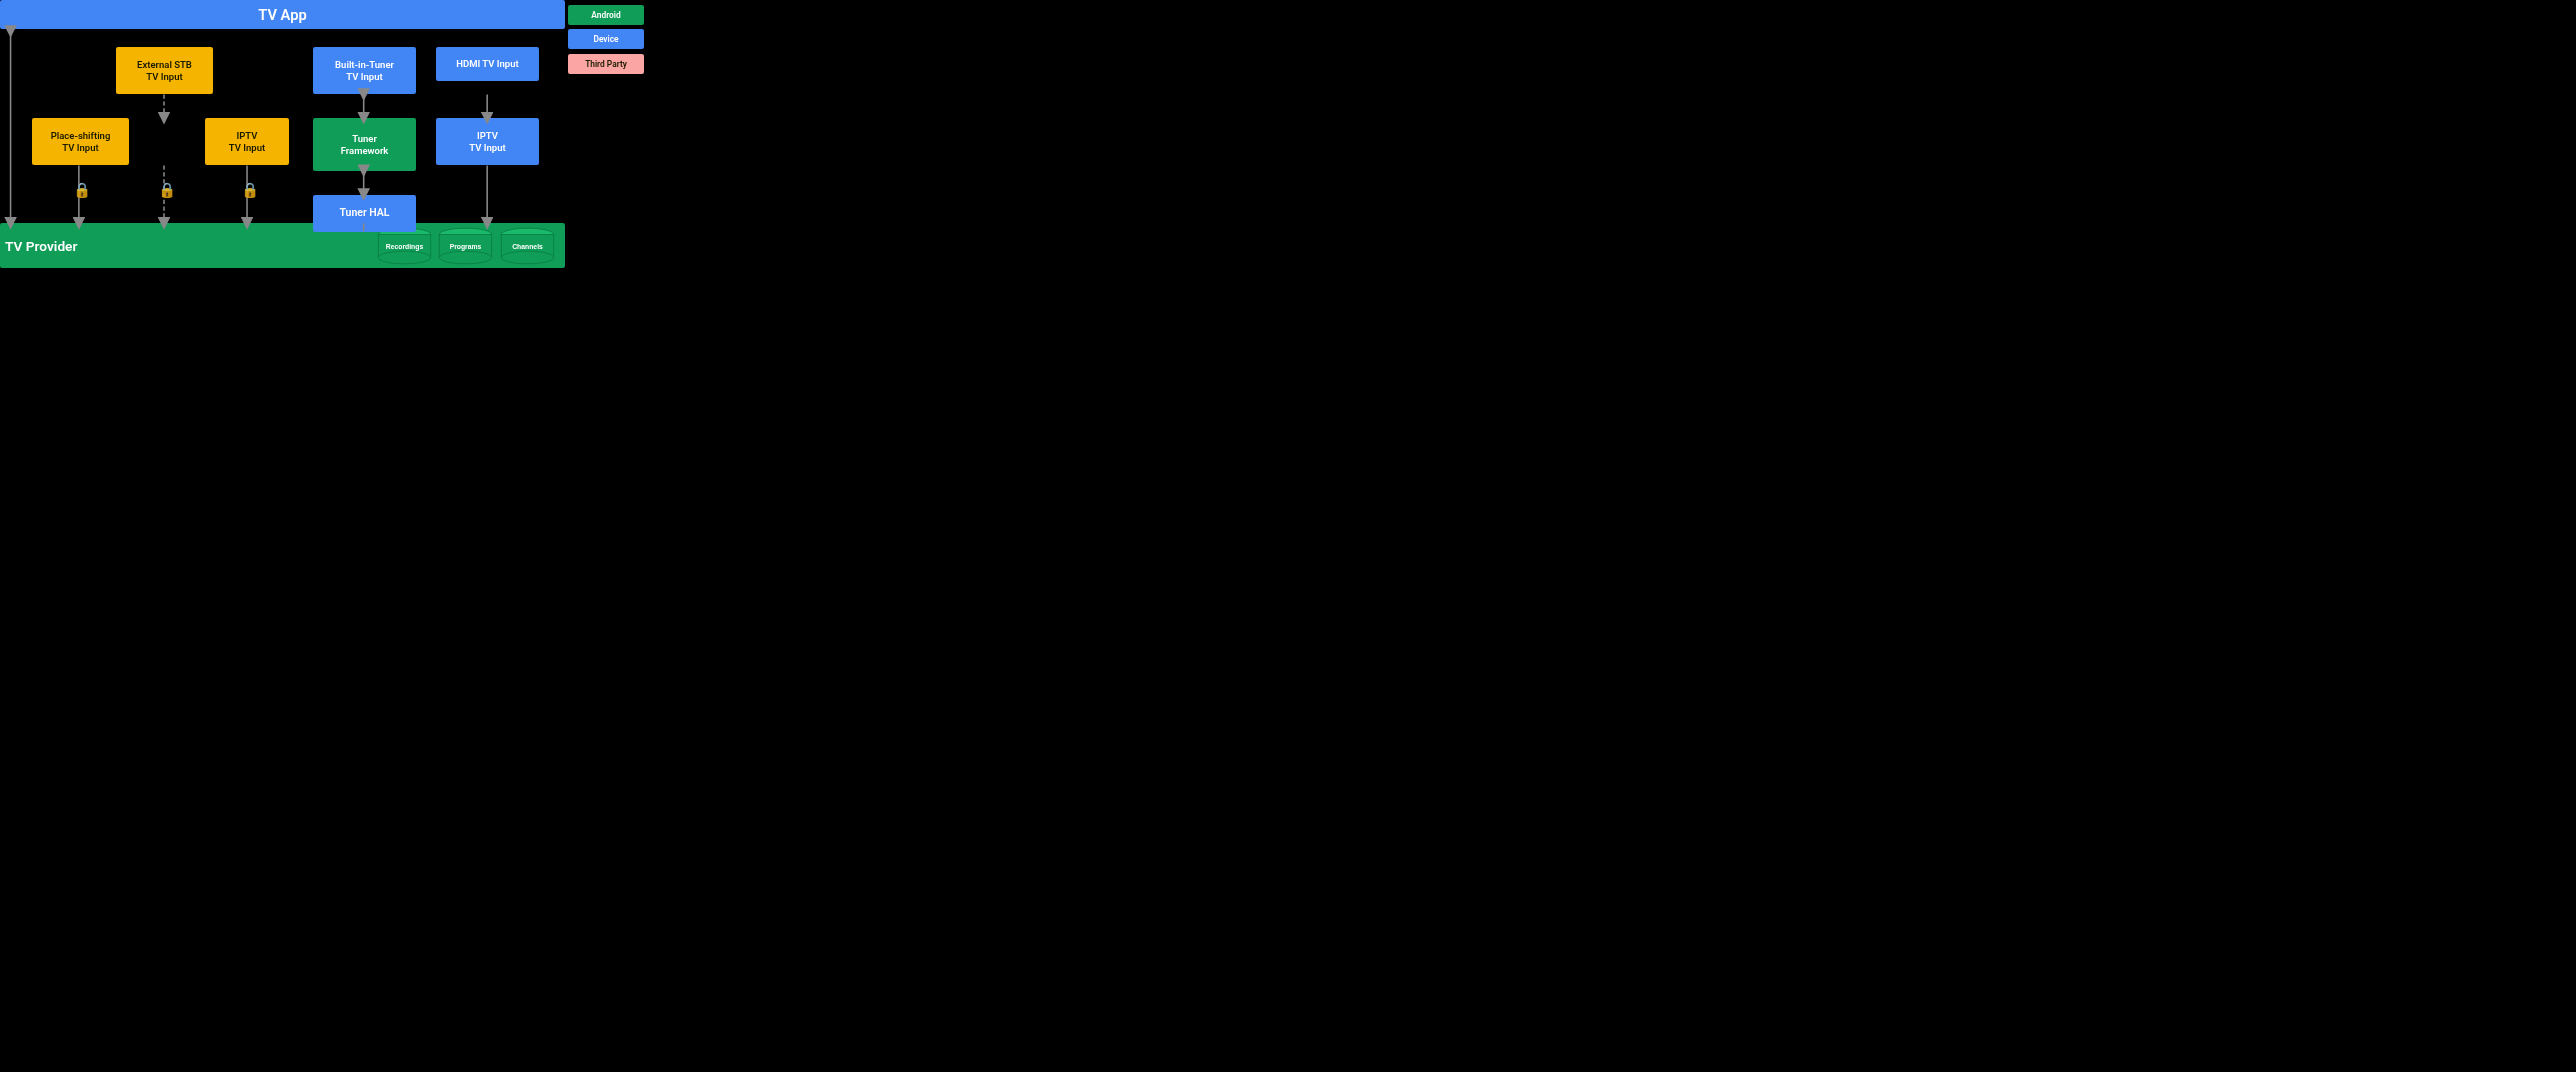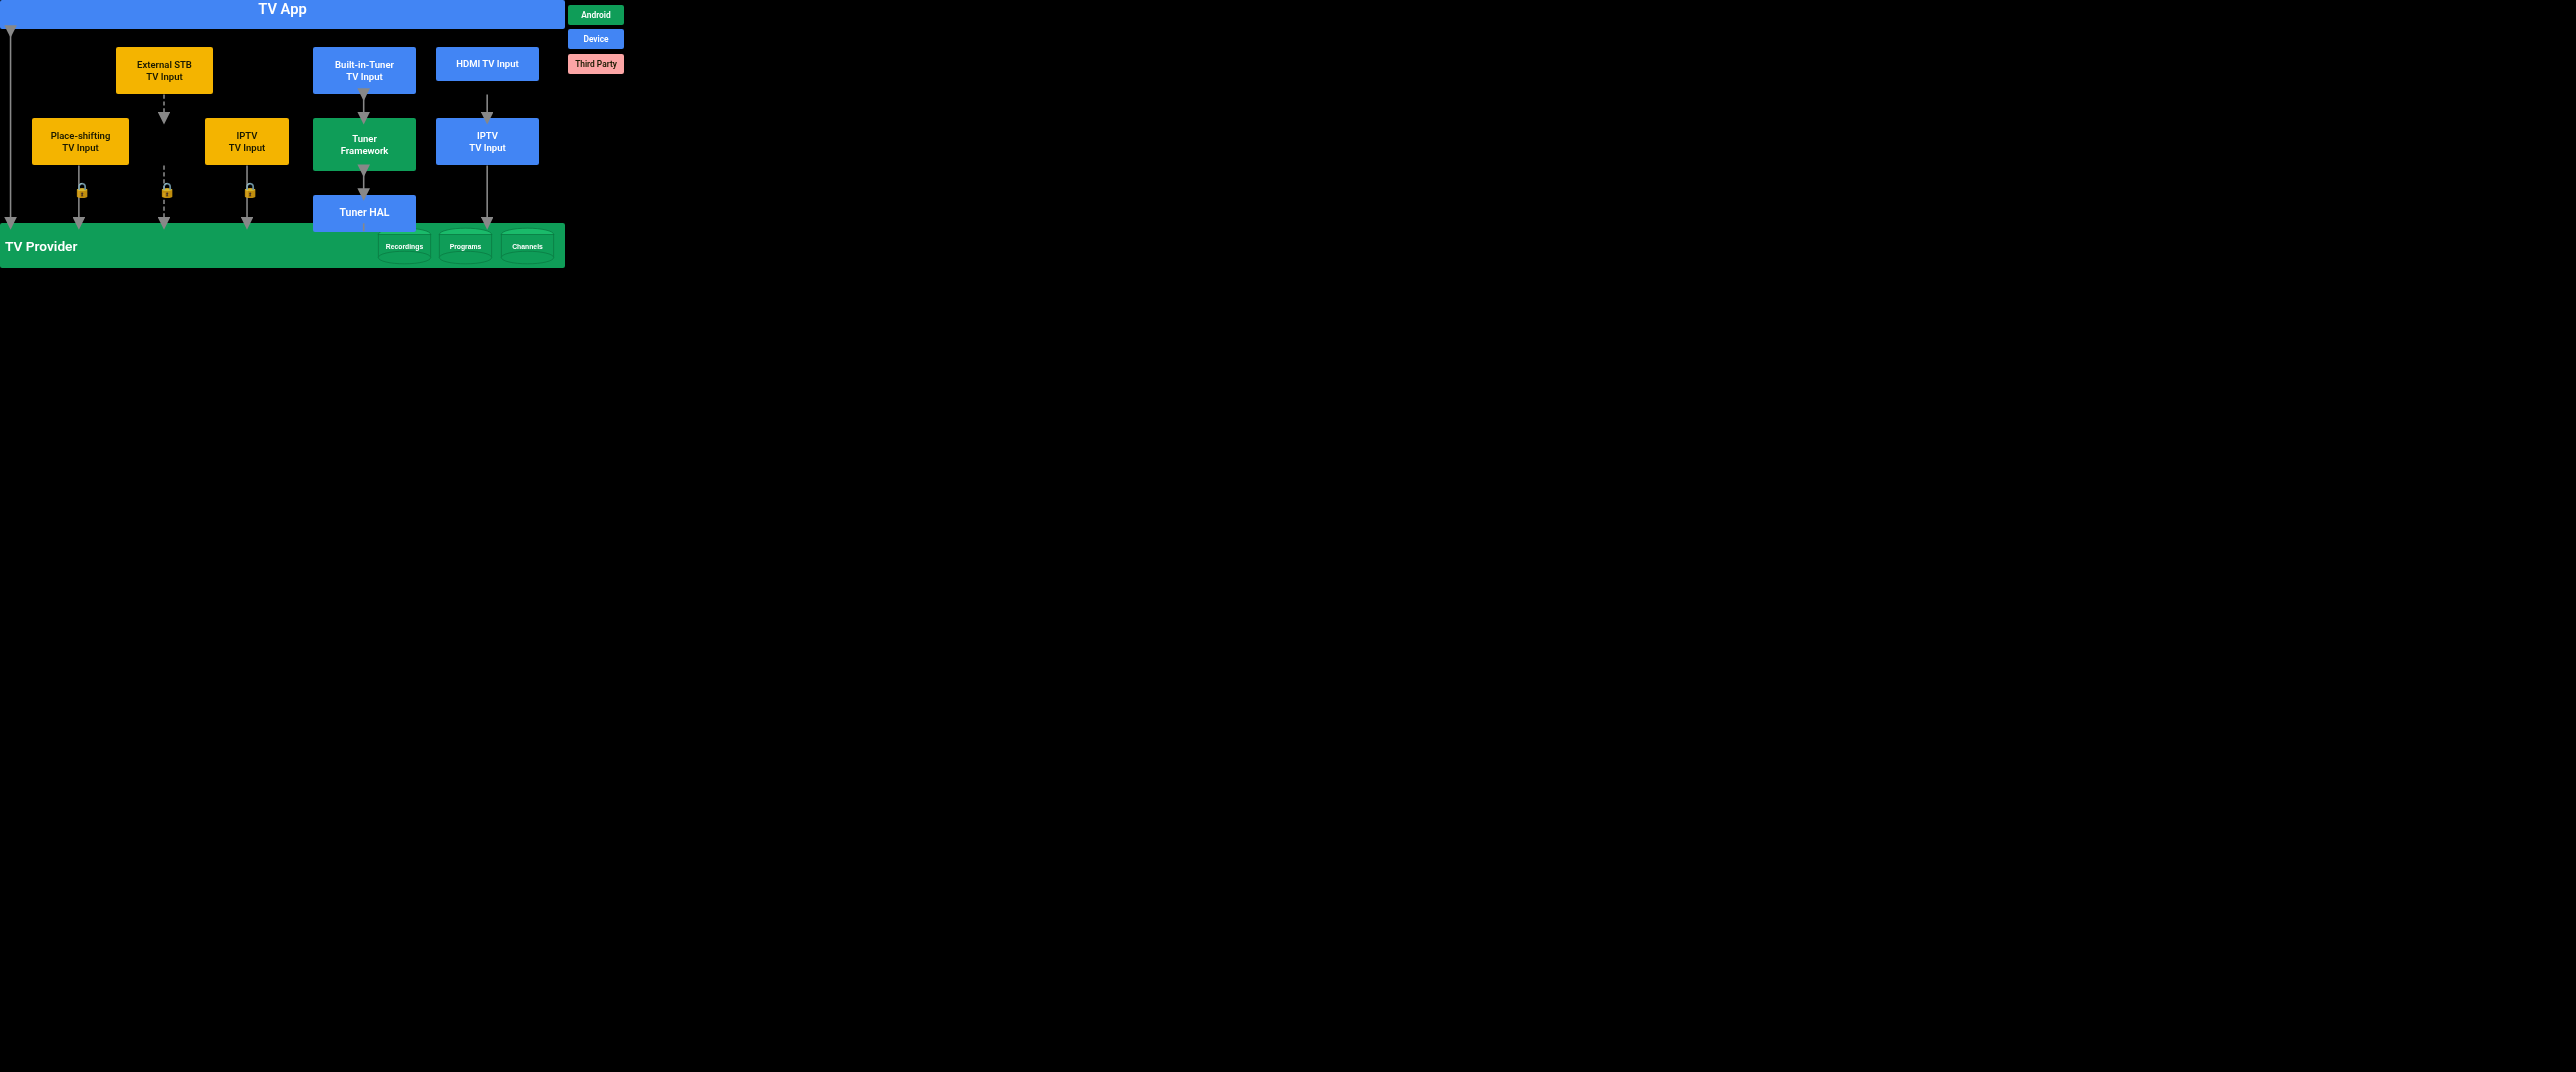--- a/index.html
+++ b/index.html
@@ -13,20 +13,21 @@
     }
 
     
     .tv-app-bar {
       position: absolute;
       top: 0; left: 0;
       width: 565px;
       height: 29px;
       background: #4285F4;
       display: flex;
+      align-items: center;
       justify-content: center;
       border-radius: 2.1px;
     }
     .tv-app-bar span {
       color: white;
       font-size: 14.7px;
       font-weight: 600;
     }
 
     
@@ -52,21 +53,21 @@
     .legend {
       position: absolute;
       top: 5.3px;
       right: 0;
       width: 76px;
       display: flex;
       flex-direction: column;
       gap: 4.2px;
     }
     .legend-item {
-      width: 56px;
+      width: 76px;
       height: 20px;
       display: flex;
       align-items: center;
       justify-content: center;
       border-radius: 2.1px;
     }
     .legend-item span {
       color: white;
       font-size: 8.4px;
       font-weight: 600;

